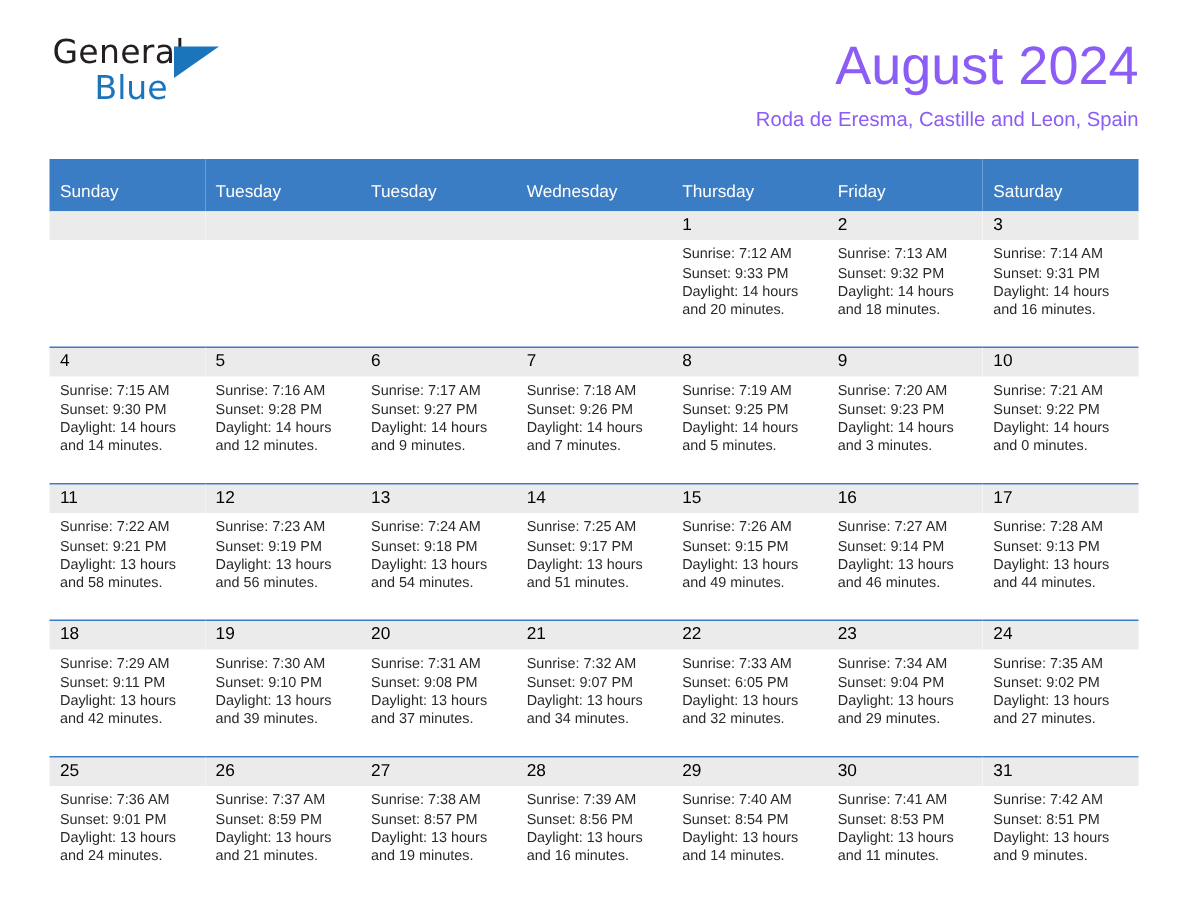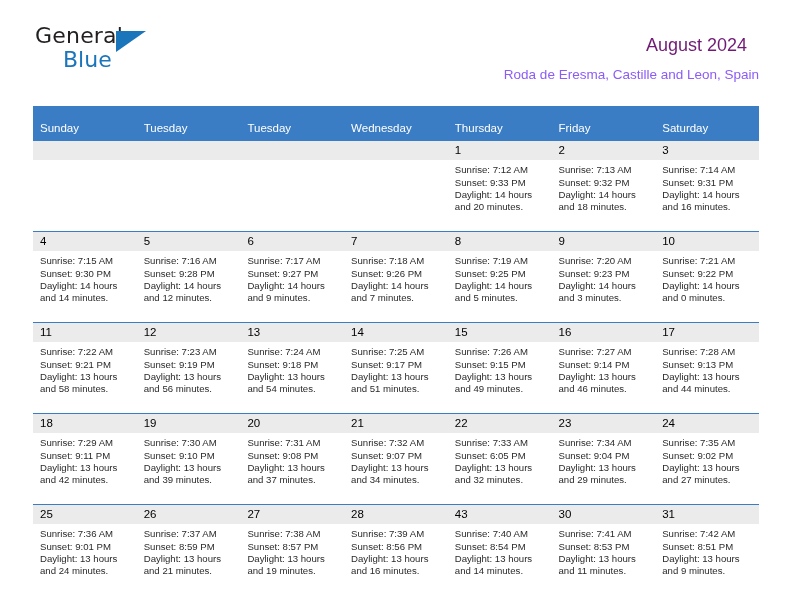--- a/index.html
+++ b/index.html
@@ -63,25 +63,25 @@
     border-left: 30px solid #1b75bb;
     border-bottom: 21px solid transparent;
   }
   .title-block {
     position: absolute;
     right: 0;
     top: 24px;
     text-align: right;
   }
   .cal-title {
-    font-size: 18px;
+    font-size: 36px;
     font-weight: 400;
-    color: #701a75;
+    color: #8b5cf6;
     line-height: 1.1;
-    margin: 12px;
+    margin: 0;
     font-family: "Liberation Sans", sans-serif;
   }
   .cal-subtitle {
     font-size: 13.5px;
     font-weight: 400;
     color: #8b5cf6;
     margin: 9px 0 0 0;
     line-height: 1.1;
   }
 
@@ -381,21 +381,21 @@
 and 19 minutes.</div>
           </td>
           <td>
             <div class="daynum">28</div>
             <div class="cellbody">Sunrise: 7:39 AM
 Sunset: 8:56 PM
 Daylight: 13 hours
 and 16 minutes.</div>
           </td>
           <td>
-            <div class="daynum">43</div>
+            <div class="daynum">29</div>
             <div class="cellbody">Sunrise: 7:40 AM
 Sunset: 8:54 PM
 Daylight: 13 hours
 and 14 minutes.</div>
           </td>
           <td>
             <div class="daynum">30</div>
             <div class="cellbody">Sunrise: 7:41 AM
 Sunset: 8:53 PM
 Daylight: 13 hours

